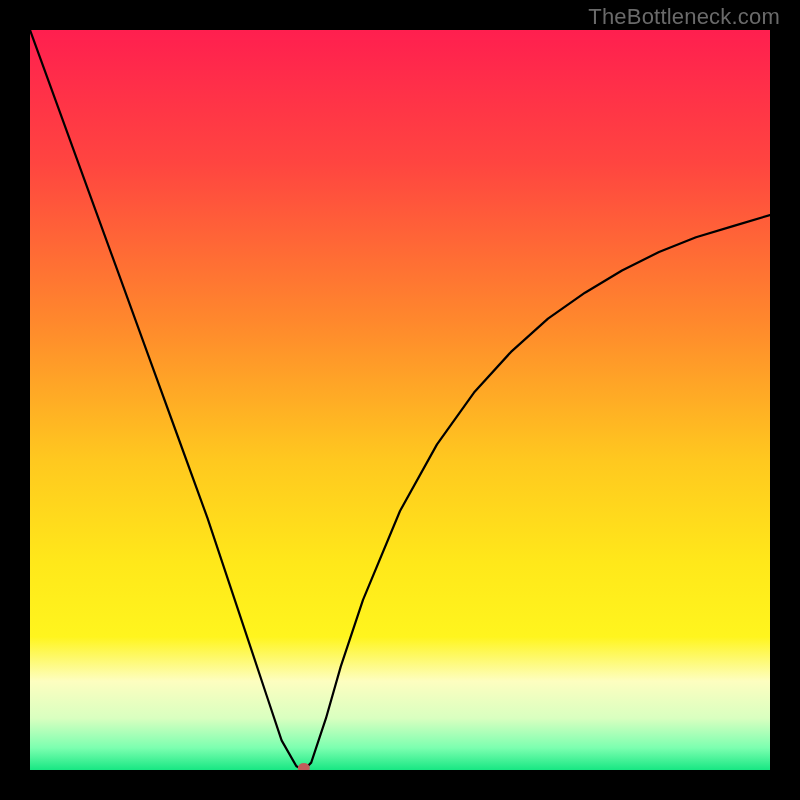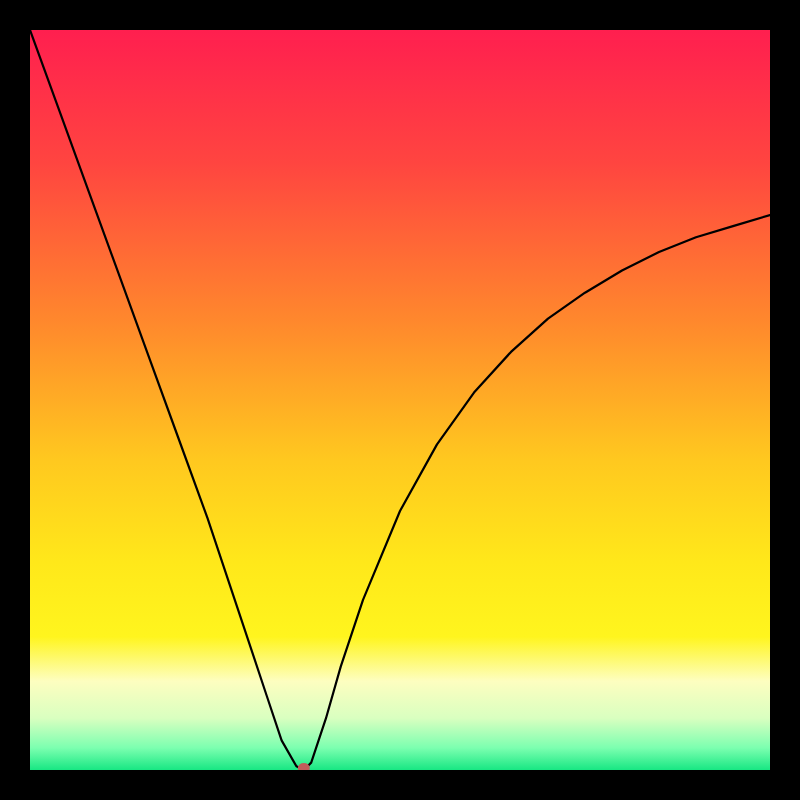--- a/index.html
+++ b/index.html
@@ -44,20 +44,21 @@
     fill: none;
     stroke: #000;
     stroke-width: 2.2;
     stroke-linejoin: round;
     stroke-linecap: round;
   }
 </style>
 </head>
 <body>
 <div class="frame">
+  <div class="watermark">TheBottleneck.com</div>
 
   <svg class="plot" viewBox="0 0 740 740" preserveAspectRatio="none">
     <defs>
       <linearGradient id="bg-grad" x1="0" y1="0" x2="0" y2="1">
 
       <stop offset="0%" stop-color="#ff1f4f"></stop>
           <stop offset="18%" stop-color="#ff4540"></stop>
           <stop offset="40%" stop-color="#ff8a2c"></stop>
           <stop offset="58%" stop-color="#ffc81f"></stop>
           <stop offset="72%" stop-color="#ffe81a"></stop>

